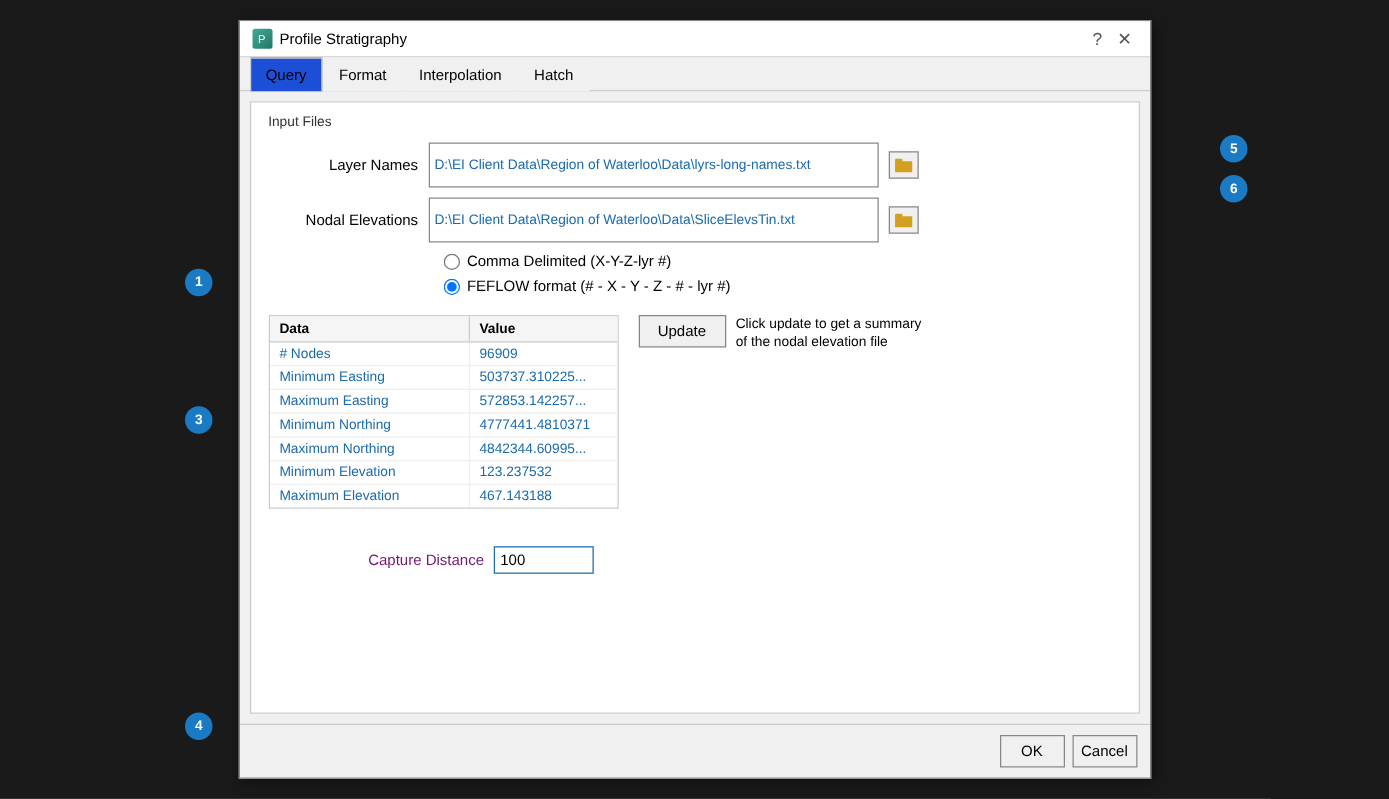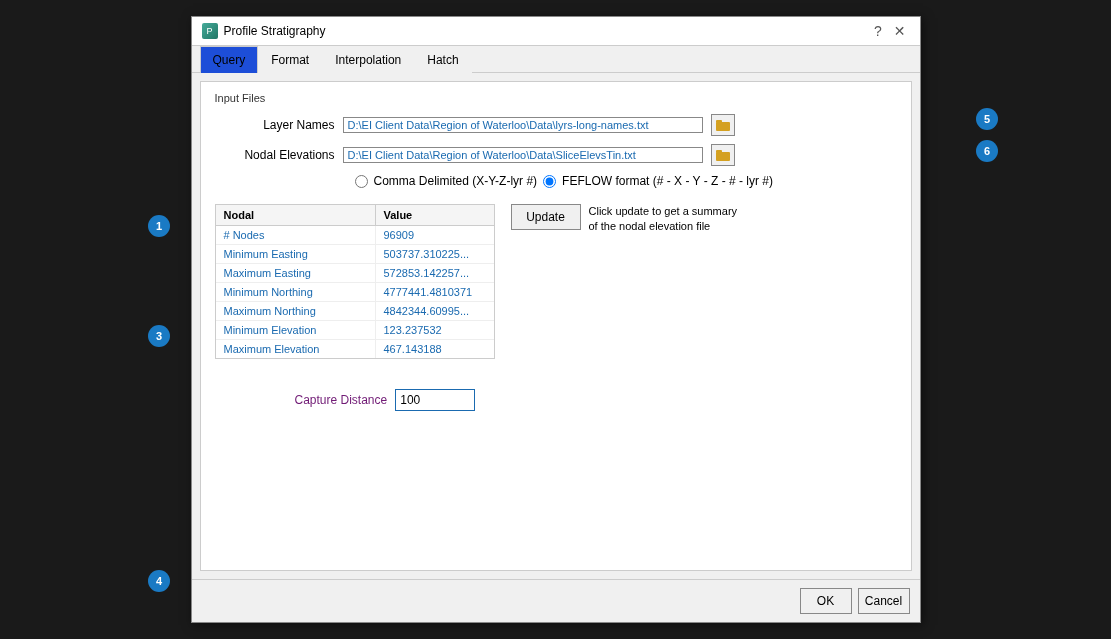--- a/index.html
+++ b/index.html
@@ -109,40 +109,41 @@
     }
     .form-label {
       width: 120px;
       text-align: right;
       font-size: 12px;
       color: #000;
       flex-shrink: 0;
     }
     .form-input {
       width: 360px;
-      height: 16px;
+      height: 36px;
       border: 1px solid #888;
       background: #fff;
       padding: 0 4px;
       font-size: 11px;
       color: #1a6ab0;
     }
     .browse-btn {
       width: 24px;
       height: 22px;
       border: 1px solid #888;
       background: #f0f0f0;
       cursor: pointer;
       display: flex;
       align-items: center;
       justify-content: center;
       font-size: 12px;
     }
     .radio-group {
       display: flex;
+      flex-direction: column;
       gap: 6px;
       margin: 6px 0 16px 140px;
     }
     .radio-row {
       display: flex;
       align-items: center;
       gap: 6px;
       font-size: 12px;
     }
     .radio-row input[type=radio] {
@@ -328,21 +329,21 @@
         </div>
         <div class="radio-row">
           <input type="radio" name="format" checked="" style="">
           <label>FEFLOW format (# - X - Y - Z - # - lyr #)</label>
         </div>
       </div>
 
       <div class="data-table-section">
         <div class="data-table">
           <div class="data-table-header">
-            <div>Nodal</div>
+            <div>Data</div>
             <div>Value</div>
           </div>
           <div class="data-table-row">
             <div class="data-table-cell"># Nodes</div>
             <div class="data-table-cell">96909</div>
           </div>
           <div class="data-table-row">
             <div class="data-table-cell">Minimum Easting</div>
             <div class="data-table-cell">503737.310225...</div>
           </div>

